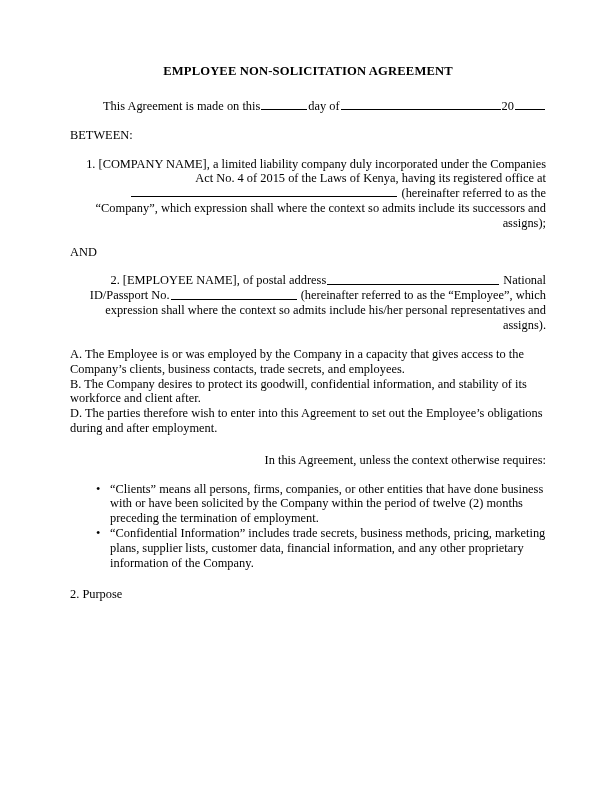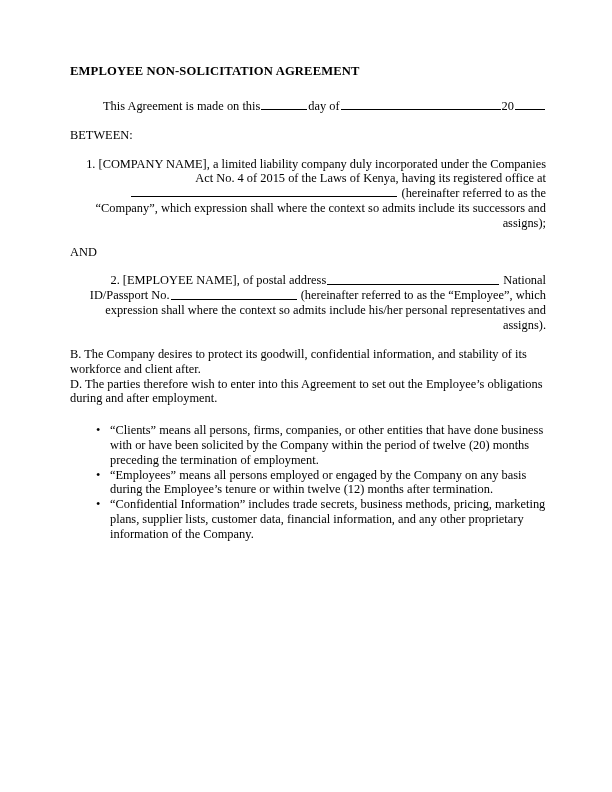--- a/index.html
+++ b/index.html
@@ -18,21 +18,21 @@
   }
   .content {
     position: absolute;
     left: 70px;
     top: 64px;
     width: 476px;
   }
   .doc-title {
     font-size: 12.6px;
     font-weight: bold;
-    text-align: left;
+    text-align: center;
     letter-spacing: 0.15px;
     line-height: 14.8px;
     margin: 0 0 20px 0;
   }
   .para {
     font-size: 12.4px;
     line-height: 14.8px;
     margin: 0 0 14px 0;
     text-align: right;
   }
@@ -103,29 +103,31 @@
     <div class="heading">BETWEEN:</div>
 
     <div class="para"><span>1. [COMPANY NAME], a limited liability company duly incorporated under the Companies Act No. 4 of 2015 of the Laws of Kenya, having its registered office at</span><br><span class="blank blank-full"></span> <span>(hereinafter referred to as the “Company”, which expression shall where the context so admits include its successors and assigns);</span></div>
 
     <div class="heading">AND</div>
 
     <div class="para"><span>2. [EMPLOYEE NAME], of postal address</span><span class="blank blank-xl"></span> <span>National ID/Passport No.</span><span class="blank blank-md"></span> <span>(hereinafter referred to as the “Employee”, which expression shall where the context so admits include his/her personal representatives and assigns).</span></div>
 
 
     <div class="recital-block">
+      <p class="recital-line">A. The Employee is or was employed by the Company in a capacity that gives access to the Company’s clients, business contacts, trade secrets, and employees.</p>
       <p class="recital-line">B. The Company desires to protect its goodwill, confidential information, and stability of its workforce and client after.</p>
       <p class="recital-line">D. The parties therefore wish to enter into this Agreement to set out the Employee’s obligations during and after employment.</p>
     </div>
 
 
+    <div class="para">In this Agreement, unless the context otherwise requires:</div>
 
     <div class="list-wrap">
       <ul class="bullets">
-        <li>“Clients” means all persons, firms, companies, or other entities that have done business with or have been solicited by the Company within the period of twelve (20) months preceding the termination of employment.</li>
-        <li>“Employees” means all persons employed or engaged by the Company on any basis during the Employee’s tenure or within twelve (12) months after termination.</li>
+        <li>“Clients” means all persons, firms, companies, or other entities that have done business with or have been solicited by the Company within the period of twelve (2) months preceding the termination of employment.</li>
         <li>“Confidential Information” includes trade secrets, business methods, pricing, marketing plans, supplier lists, customer data, financial information, and any other proprietary information of the Company.</li>
       </ul>
     </div>
 
+    <div class="heading">2. Purpose</div>
 
   </div>
 </div>
 
 </body></html>

